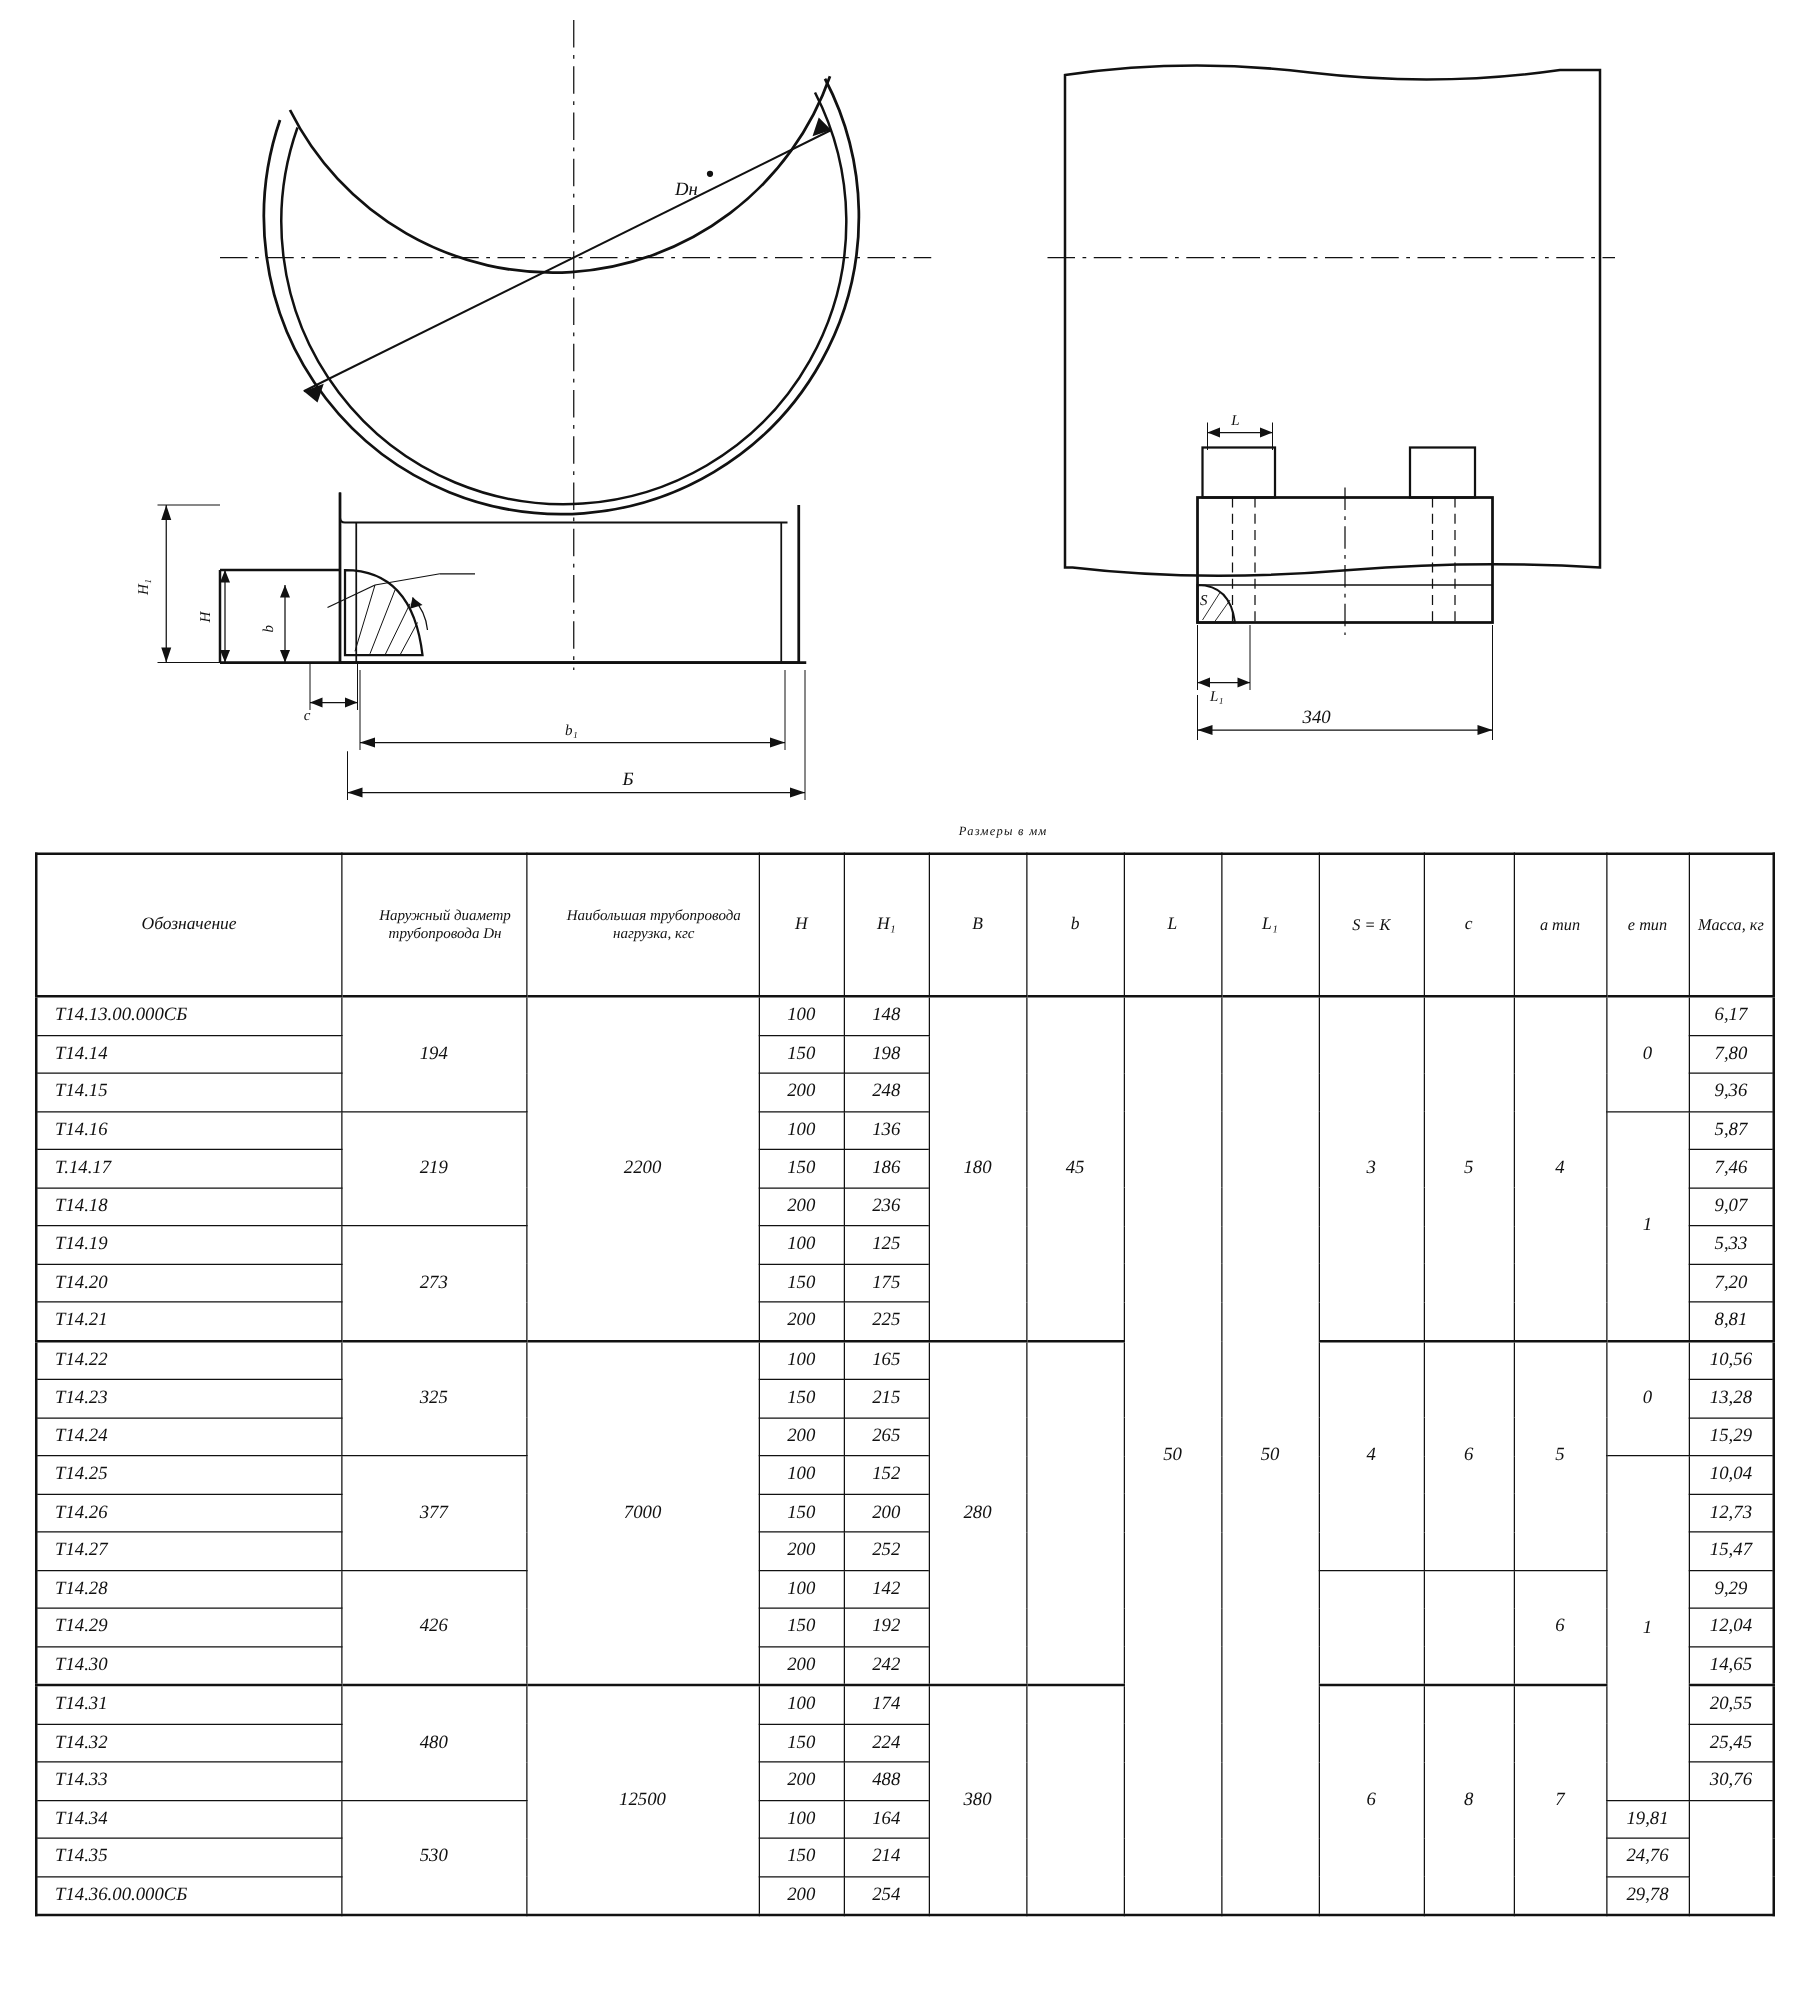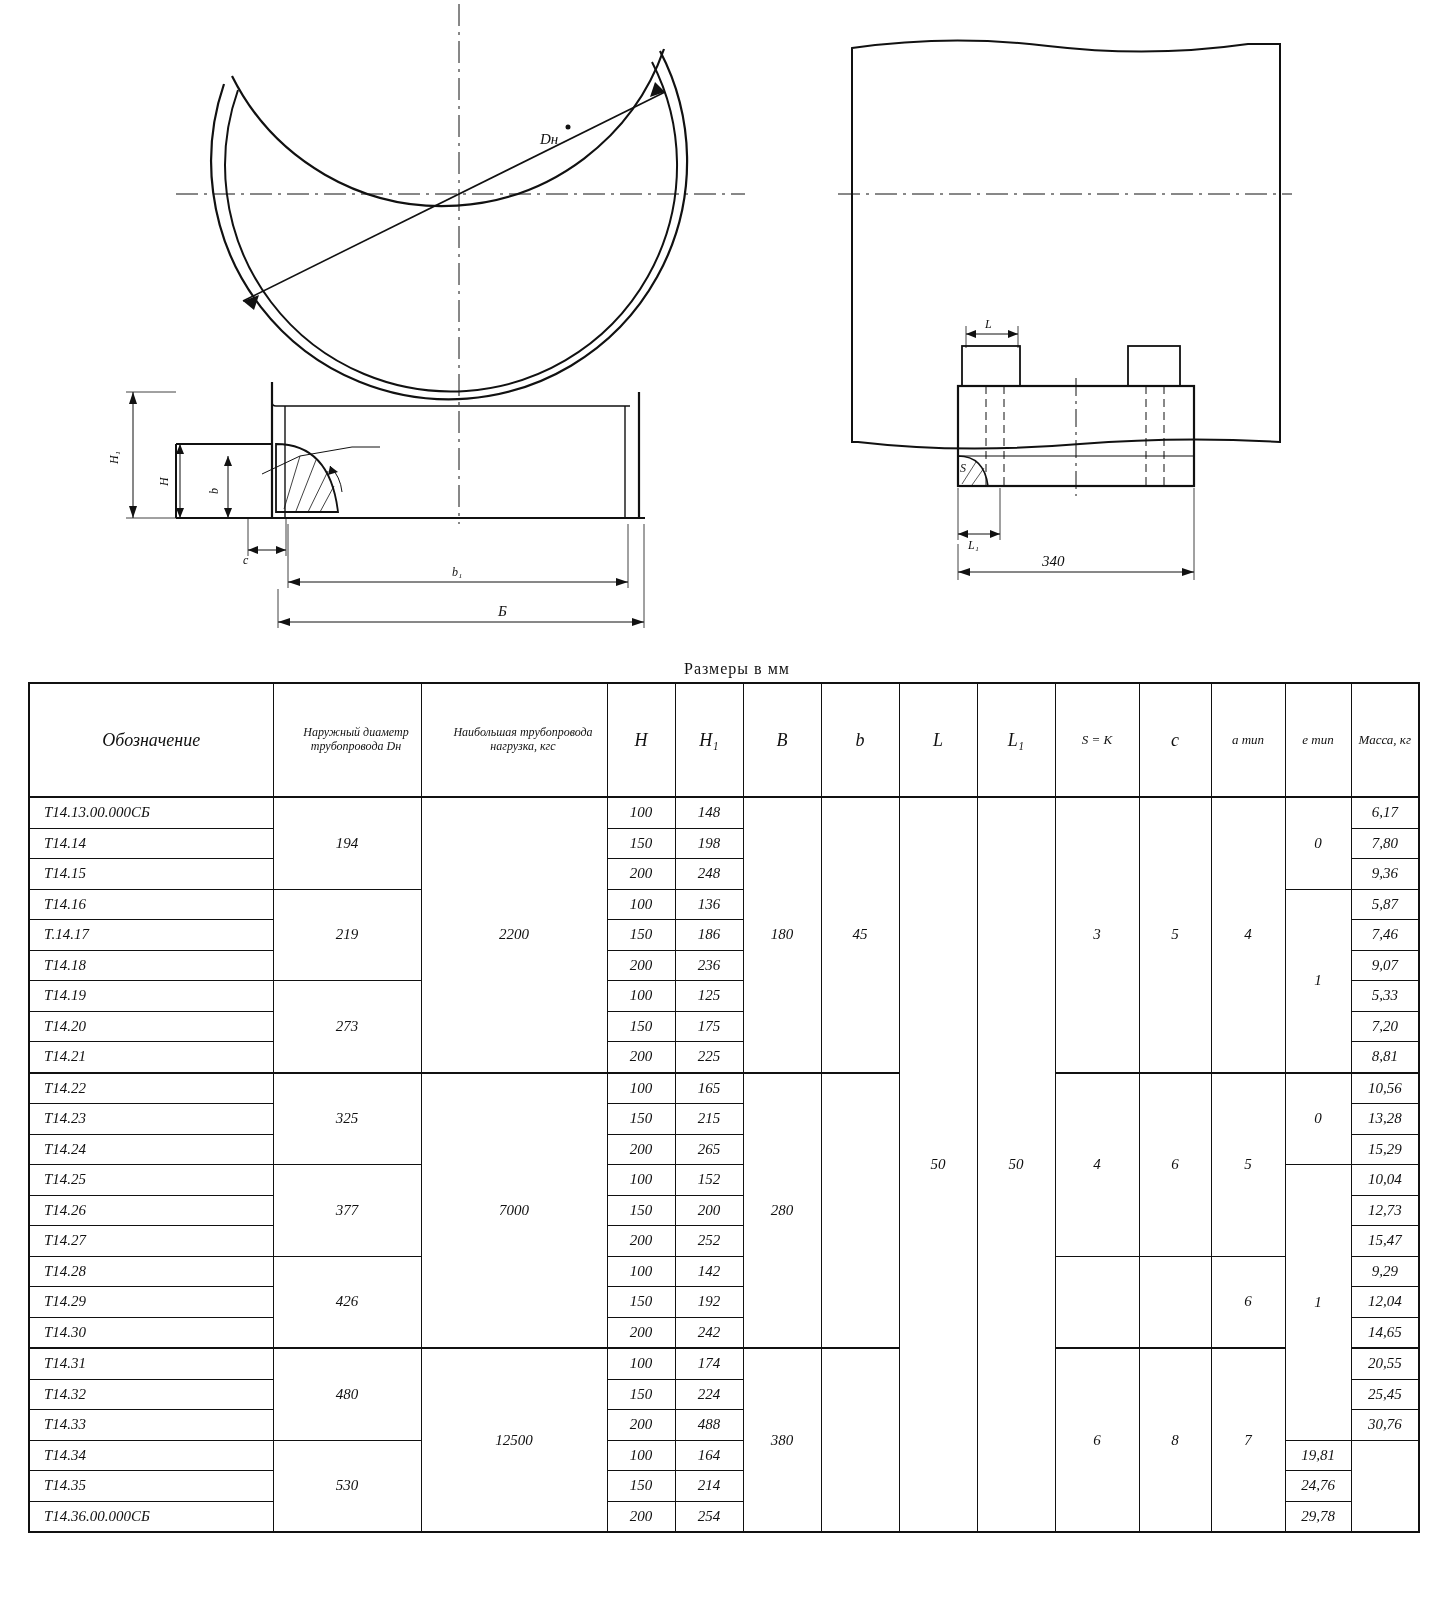--- a/index.html
+++ b/index.html
@@ -1,32 +1,32 @@
 <!DOCTYPE html>
 <html><head>
 <meta charset="utf-8">
 <style>
   html,body{margin:0;padding:0;background:#fff;}
   body{width:1444px;height:1600px;position:relative;font-family:"Liberation Serif",serif;color:#111;overflow:hidden;}
   .sheet{position:absolute;inset:0;}
 
   
-  .drawings{position:absolute;left:0;top:4px;width:1444px;height:660px;}
+  .drawings{position:absolute;left:0;top:16px;width:1444px;height:660px;}
   svg{display:block;}
   .lbl{font-family:"Liberation Serif",serif;font-style:italic;font-size:15px;}
   .lbl-s{font-family:"Liberation Serif",serif;font-style:italic;font-size:12px;}
 
-  .sizes-note{position:absolute;left:684px;top:660px;font-size:16px;letter-spacing:1px;}
+  .sizes-note{position:absolute;left:767px;top:660px;font-style:italic;font-size:10px;letter-spacing:1px;}
 
   
   .table-wrap{position:absolute;left:28px;top:682px;width:1390px;}
   table{border-collapse:collapse;width:1390px;table-layout:fixed;}
   td,th{border:1.6px solid #111;padding:0;text-align:center;vertical-align:middle;
         font-family:"Liberation Serif",serif;font-style:italic;font-size:15px;color:#111;}
-  thead th{height:112px;font-size:18px;line-height:1.15;font-weight:normal;}
+  thead th{height:112px;font-size:14px;line-height:1.15;font-weight:normal;}
   tbody td{height:29.5px;}
   td.desig{text-align:left;padding-left:14px;font-size:15px;}
   .hd-sub{font-size:12px;padding-left:18px;}
   .hd-small{font-size:13px;margin-top:32px;}
   .thick-top > td{border-top-width:2.6px;}
   .outer{border:2.6px solid #111;}
 </style>
 </head>
 <body>
 

